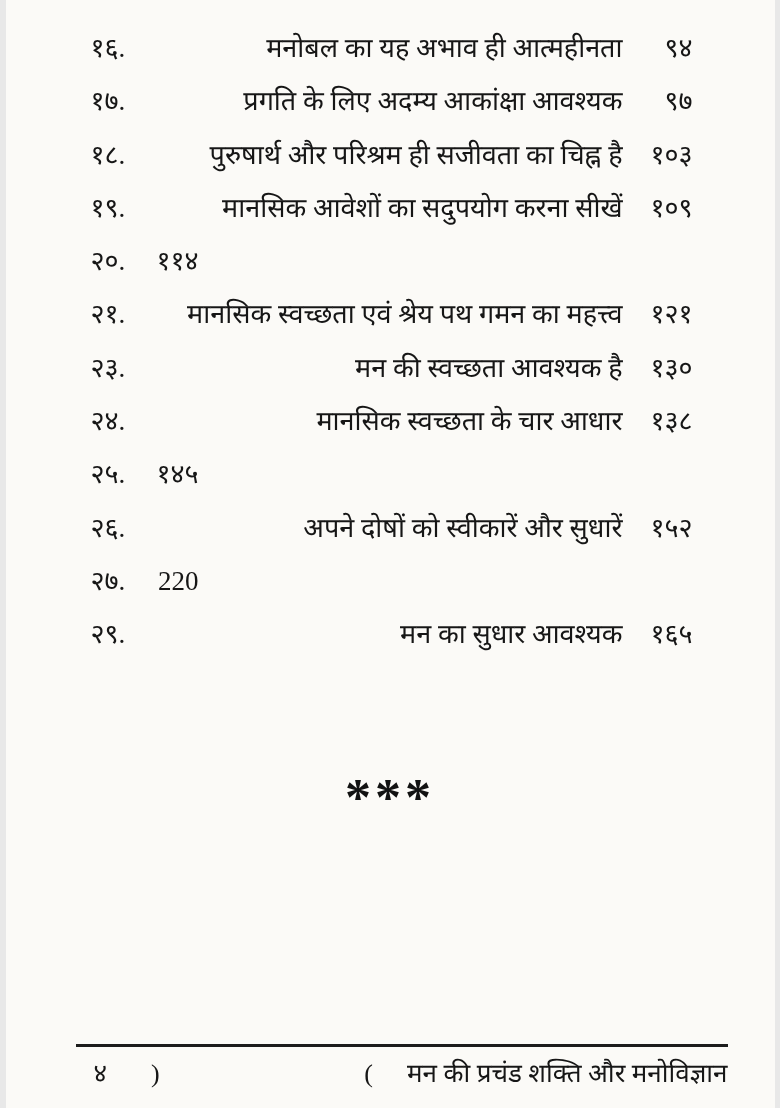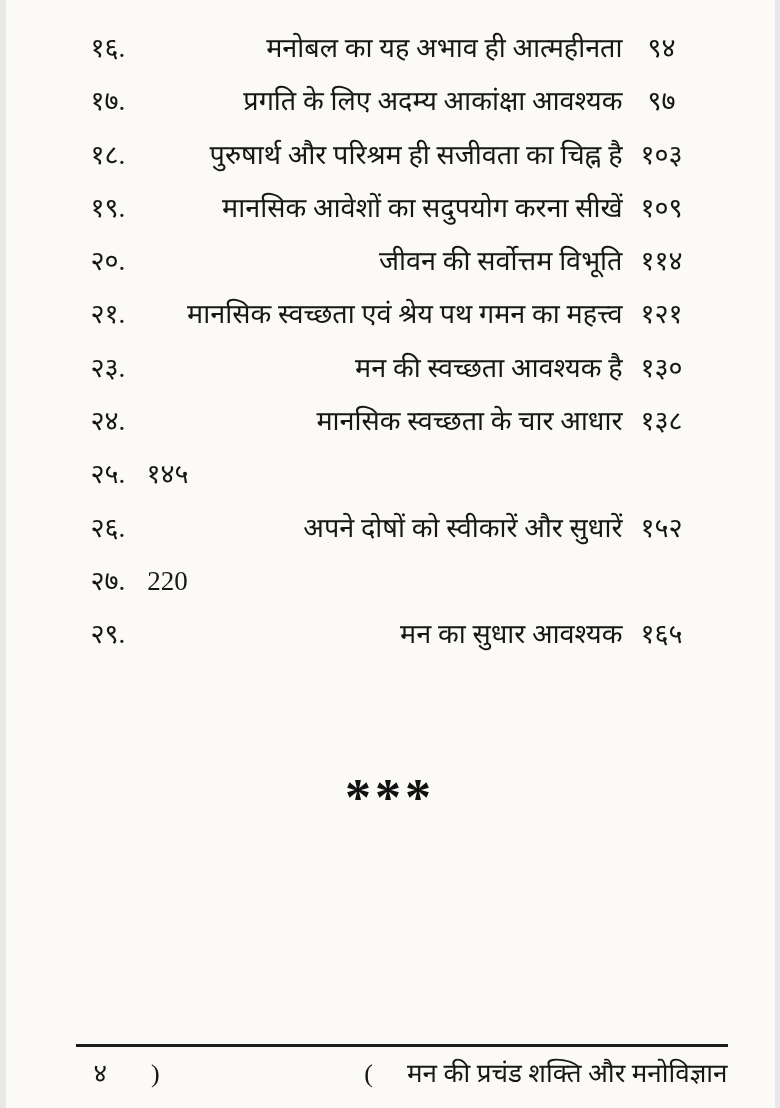--- a/index.html
+++ b/index.html
@@ -38,21 +38,21 @@
   }
   .toc-title {
     flex: 1 1 auto;
     overflow: hidden;
     text-align: right;
     padding-right: 8px;
   }
   .toc-page {
     flex: 0 0 auto;
     min-width: 62px;
-    text-align: center;
+    text-align: right;
   }
   .separator {
     position: absolute;
     top: 768px;
     left: 0;
     width: 100%;
     text-align: center;
     font-size: 52px;
     font-weight: bold;
     letter-spacing: 4px;
@@ -111,21 +111,20 @@
       <span class="toc-title">पुरुषार्थ और परिश्रम ही सजीवता का चिह्न है</span>
       <span class="toc-page">१०३</span>
     </div>
     <div class="toc-row">
       <span class="toc-num">१९.</span>
       <span class="toc-title">मानसिक आवेशों का सदुपयोग करना सीखें</span>
       <span class="toc-page">१०९</span>
     </div>
     <div class="toc-row">
       <span class="toc-num">२०.</span>
-      <span class="toc-title">जीवन की सर्वोत्तम विभूति</span>
       <span class="toc-page">११४</span>
     </div>
     <div class="toc-row">
       <span class="toc-num">२१.</span>
       <span class="toc-title">मानसिक स्वच्छता एवं श्रेय पथ गमन का महत्त्व</span>
       <span class="toc-page">१२१</span>
     </div>
     <div class="toc-row">
       <span class="toc-num">२३.</span>
       <span class="toc-title">मन की स्वच्छता आवश्यक है</span>

